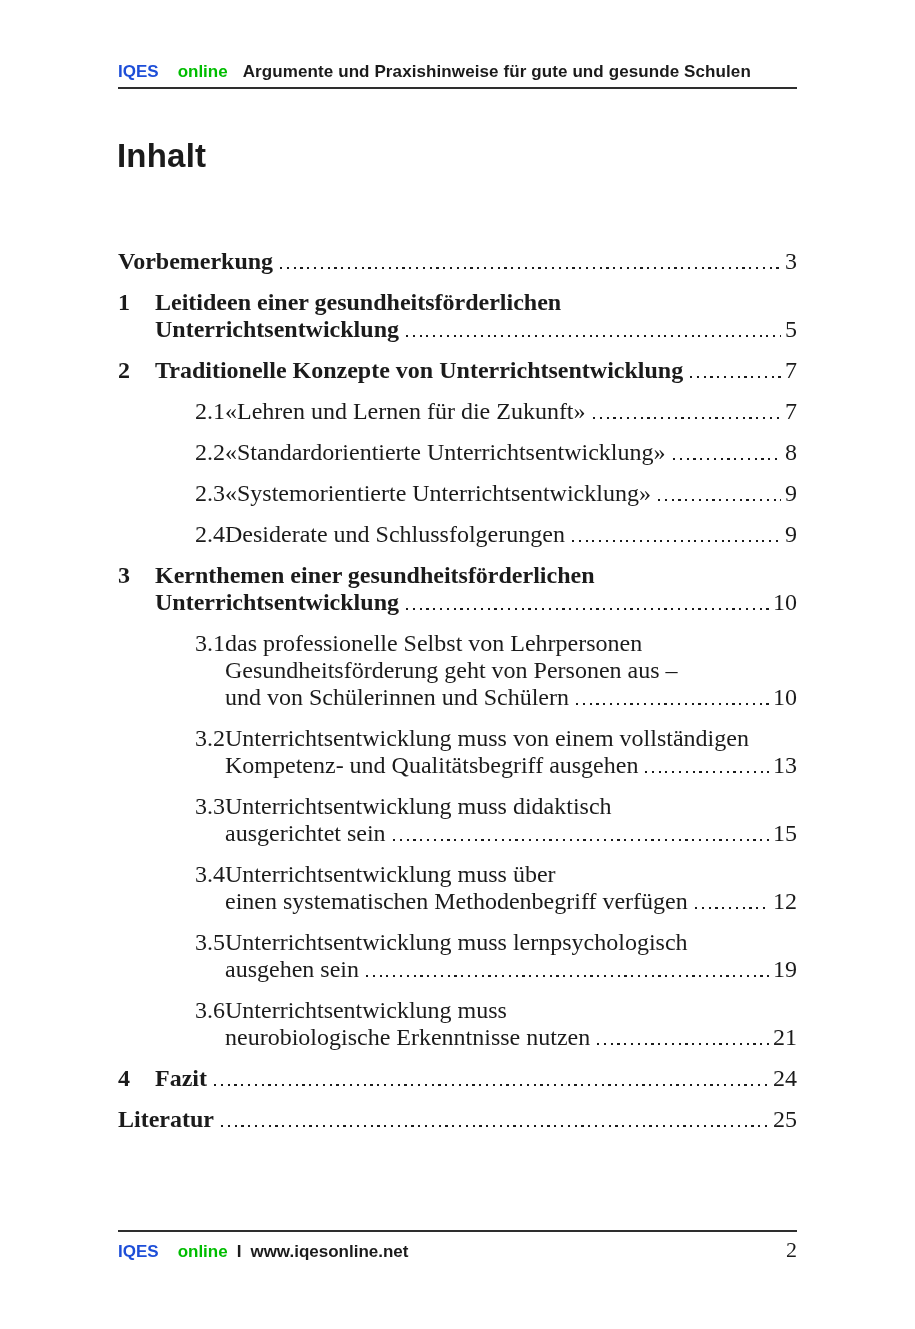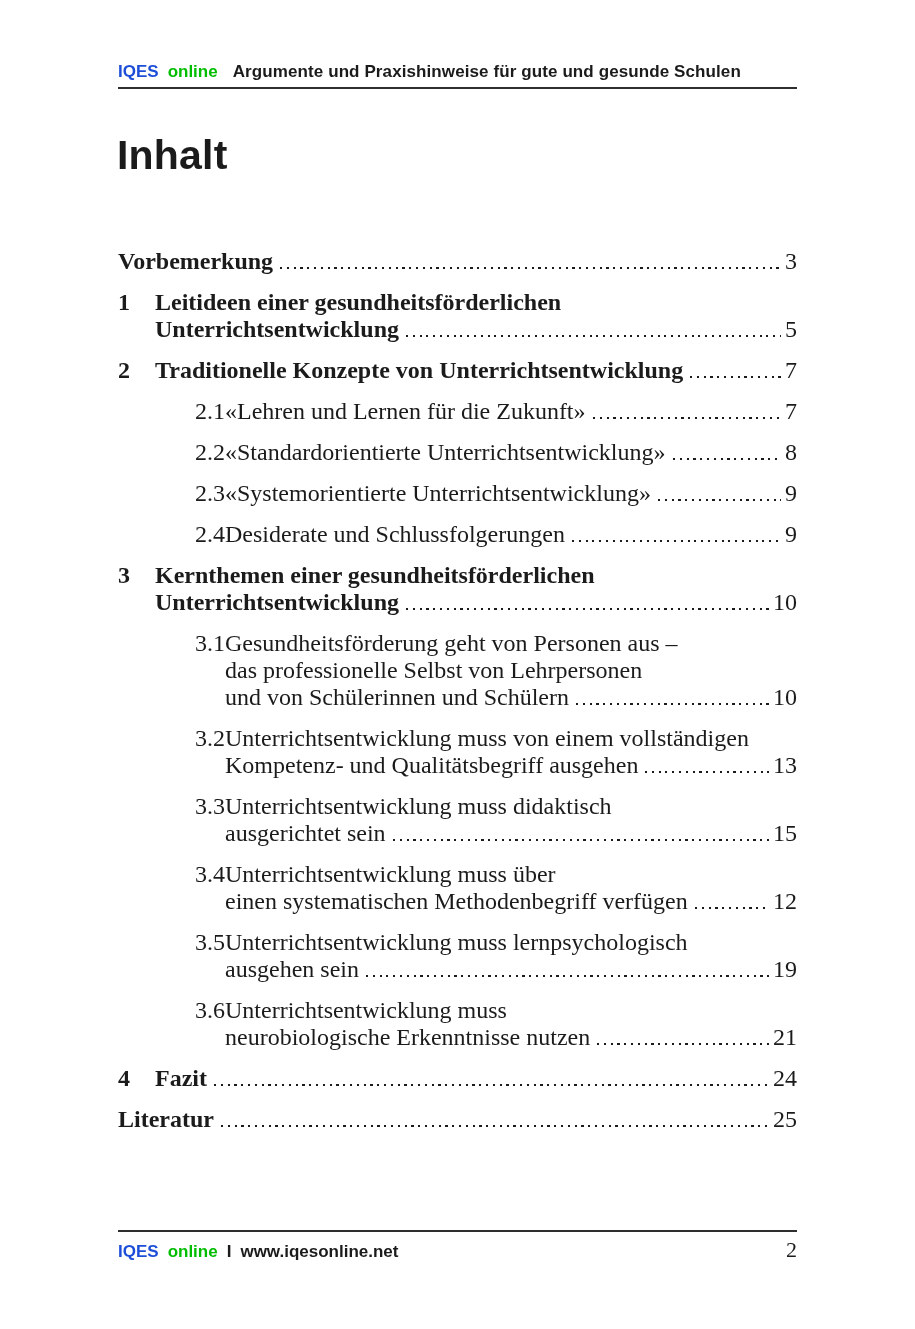--- a/index.html
+++ b/index.html
@@ -23,30 +23,30 @@
     border-bottom: 2px solid #2e2e2e;
     font-family: "Liberation Sans", sans-serif;
     font-weight: bold;
     font-size: 17px;
     line-height: 19px;
     display: flex;
     align-items: baseline;
     white-space: nowrap;
   }
   .brand-word { color: #1d4ed8; }
-  .brand-suffix { color: #00bd00; margin-left: 9px; }
+  .brand-suffix { color: #00bd00; margin-left: 19px; }
   .header-doc-title { margin-left: 15px; letter-spacing: 0.1px; }
   
   .doc-title {
     position: absolute;
     left: 117px;
     top: 139px;
     font-family: "Liberation Sans", sans-serif;
     font-weight: bold;
-    font-size: 41px;
+    font-size: 33px;
     line-height: 33px;
     letter-spacing: 0.2px;
   }
   
   .toc {
     position: absolute;
     left: 118px;
     right: 118px;
     top: 248px;
     font-size: 24px;
@@ -191,24 +191,24 @@
             <span class="t">Unterrichtsentwicklung</span>
             <span class="leader"></span>
             <span class="pg">10</span>
           </div>
         </div>
       </div>
       <div class="toc-entry level-sub">
         <span class="toc-num">3.1</span>
         <div class="toc-body">
           <div class="toc-line">
+            <span class="t">das professionelle Selbst von Lehrpersonen</span>
+          </div>
+          <div class="toc-line">
             <span class="t">Gesundheitsförderung geht von Personen aus –</span>
-          </div>
-          <div class="toc-line">
-            <span class="t">das professionelle Selbst von Lehrpersonen</span>
           </div>
           <div class="toc-line">
             <span class="t">und von Schülerinnen und Schülern</span>
             <span class="leader"></span>
             <span class="pg">10</span>
           </div>
         </div>
       </div>
       <div class="toc-entry level-sub">
         <span class="toc-num">3.2</span>

